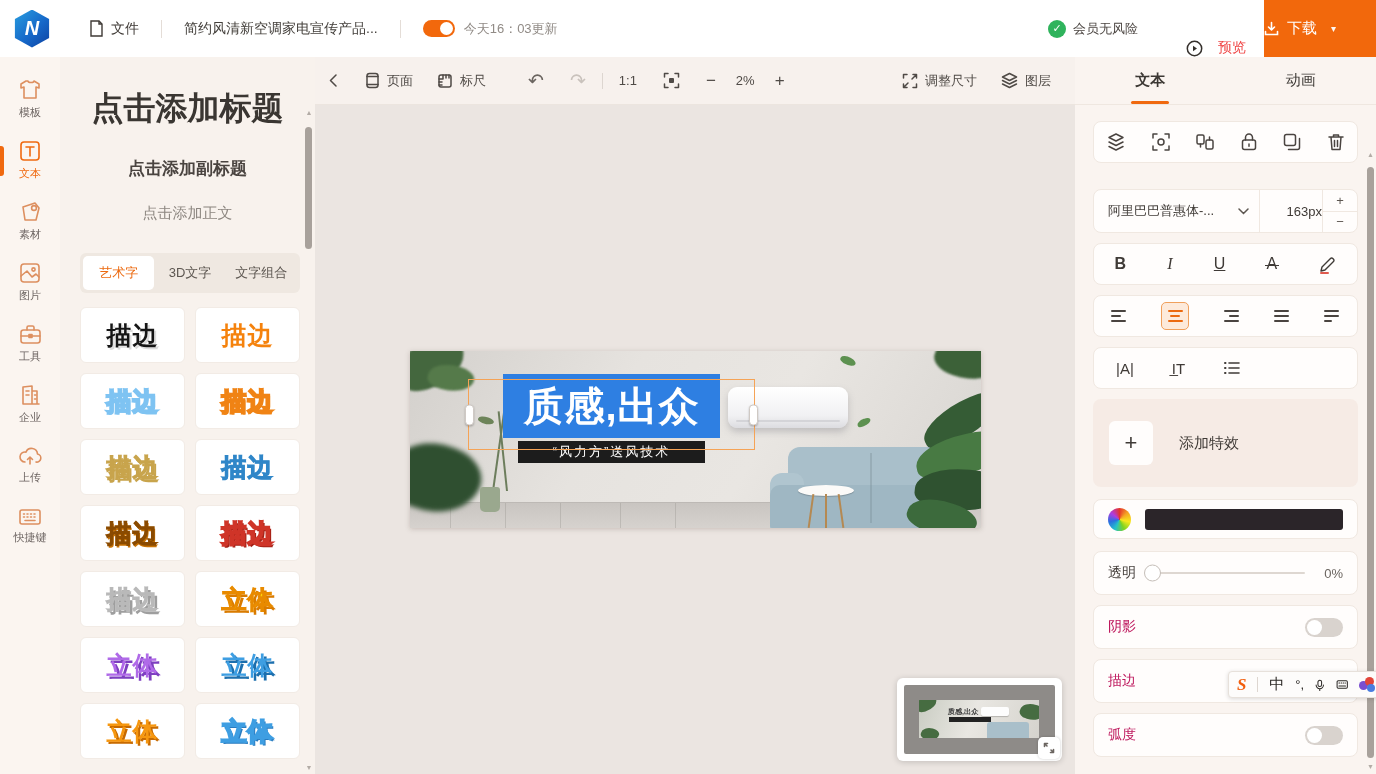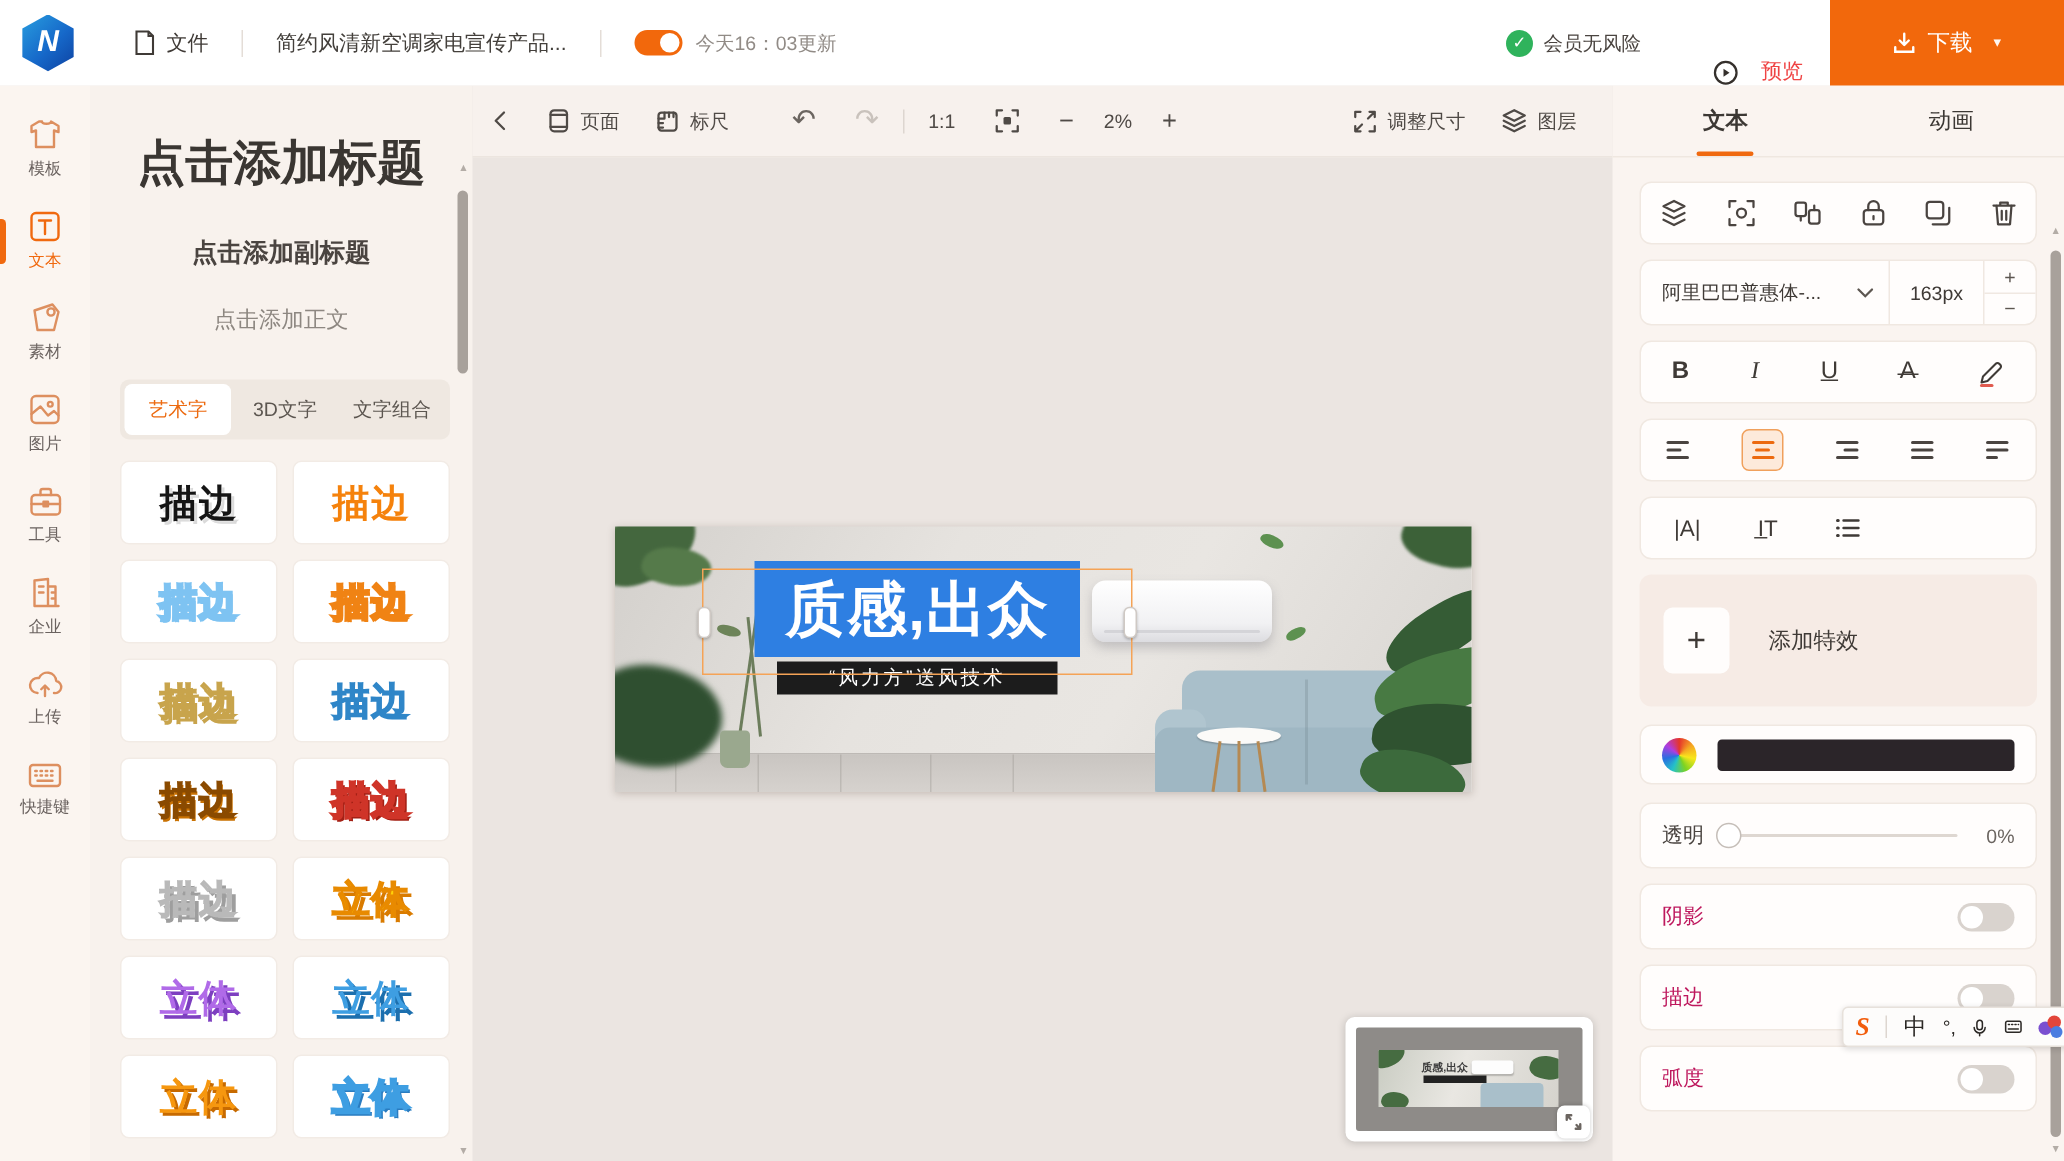--- a/index.html
+++ b/index.html
@@ -16,21 +16,21 @@
   .tb-div{width:1px;height:18px;background:#e4ddd7;margin:0 22px}
   .tb-title{font-size:14px;color:#44403c;max-width:215px;white-space:nowrap;overflow:hidden;text-overflow:ellipsis}
   .toggle-on{width:32px;height:17px;border-radius:9px;background:#f2680c;position:relative;flex:none}
   .toggle-on::after{content:"";position:absolute;right:2px;top:2px;width:13px;height:13px;border-radius:50%;background:#fff}
   .tb-time{font-size:13px;color:#918b86;margin-left:9px}
   .tb-right{margin-left:auto;display:flex;align-items:center;height:100%}
   .member{display:flex;align-items:center;gap:7px;font-size:13px;color:#4a4440;margin-right:30px}
   .member .chk{width:18px;height:18px;border-radius:50%;background:#2fb35c;color:#fff;font-size:11px;display:flex;align-items:center;justify-content:center}
   .saveblk{width:105px;height:100%;background:#f1edea;display:flex;align-items:center;justify-content:center;gap:7px;color:#b9b3ae;font-size:14px}
   .prevblk{width:96px;height:100%;display:flex;align-items:flex-end;justify-content:center;gap:15px;font-size:14px;color:#ef4444;cursor:pointer}
-  .dlblk{width:156px;height:100%;display:flex;align-items:center;justify-content:center;gap:8px;color:#fff;font-size:15px;cursor:pointer}
+  .dlblk{width:112px;height:100%;display:flex;align-items:center;gap:8px;color:#fff;font-size:15px;cursor:pointer}
   .dl-caret{margin-left:6px;font-size:10px;opacity:.95}
   
   .rail{position:absolute;top:57px;left:0;bottom:0;width:60px;background:#fbf5f0;z-index:20}
   .rail-item{height:61px;display:flex;flex-direction:column;align-items:center;justify-content:center;gap:4px;position:relative;cursor:pointer}
   .rail-item .lbl{font-size:11px;color:#6b6360}
   .rail-item svg{stroke:#dd8f5f;fill:none;stroke-width:1.6;stroke-linecap:round;stroke-linejoin:round}
   .rail-item.active .lbl{color:#f0690f}
   .rail-item.active svg{stroke:#f0690f}
   .rail-ind{position:absolute;left:0;top:16px;width:4px;height:30px;border-radius:0 3px 3px 0;background:#f0690f}
   
@@ -112,23 +112,23 @@
   .navbtn svg{stroke:#6b6560;fill:none;stroke-width:1.6;stroke-linecap:round}
   
   .rpanel{position:absolute;top:57px;left:1075px;right:0;bottom:0;background:#faf4f0;z-index:10}
   .rtabs{height:47px;border-bottom:1px solid #efe7e0;display:flex}
   .rtab{flex:1;display:flex;align-items:center;justify-content:center;font-size:15px;color:#3c3834;cursor:pointer;position:relative}
   .rtab.active{font-weight:bold}
   .rtab.active::after{content:"";position:absolute;left:50%;transform:translateX(-50%);bottom:0;width:38px;height:3px;border-radius:2px;background:#f0690f}
   .rcard{background:#fffdfc;border:1px solid #f0e8e1;border-radius:8px;margin:0 18px;display:flex;align-items:center}
   .iconrow{height:40px;justify-content:space-around;margin-top:16px}
   .iconrow svg{stroke:#4a4440;fill:none;stroke-width:1.5;stroke-linecap:round;stroke-linejoin:round;cursor:pointer}
-  .fontrow{height:42px;margin-top:10px;font-size:13px;color:#3f3a36}
+  .fontrow{height:42px;margin-top:26px;font-size:13px;color:#3f3a36}
   .fname{flex:1;display:flex;align-items:center;justify-content:space-between;padding:0 10px 0 14px;height:100%;border-right:1px solid #f0e8e1;cursor:pointer}
-  .fsize{width:62px;text-align:center;cursor:pointer}
+  .fsize{width:62px;text-align:right;cursor:pointer}
   .fstep{width:34px;height:100%;border-left:1px solid #f0e8e1;display:flex;flex-direction:column}
   .fstep div{flex:1;display:flex;align-items:center;justify-content:center;font-size:13px;color:#5c5650;cursor:pointer}
   .fstep div:first-child{border-bottom:1px solid #f0e8e1}
   .fmtrow{height:40px;justify-content:space-around;margin-top:10px;font-size:16px;color:#3f3a36}
   .fmtrow .fb{cursor:pointer}
   .bold{font-weight:bold}.ital{font-style:italic;font-family:"Liberation Serif",serif}
   .unders{text-decoration:underline}
   .strik{position:relative}
   .strik::after{content:"";position:absolute;left:-2px;right:-2px;top:55%;height:1.5px;background:#3f3a36}
   .alignrow{height:40px;justify-content:space-around;margin-top:10px}

